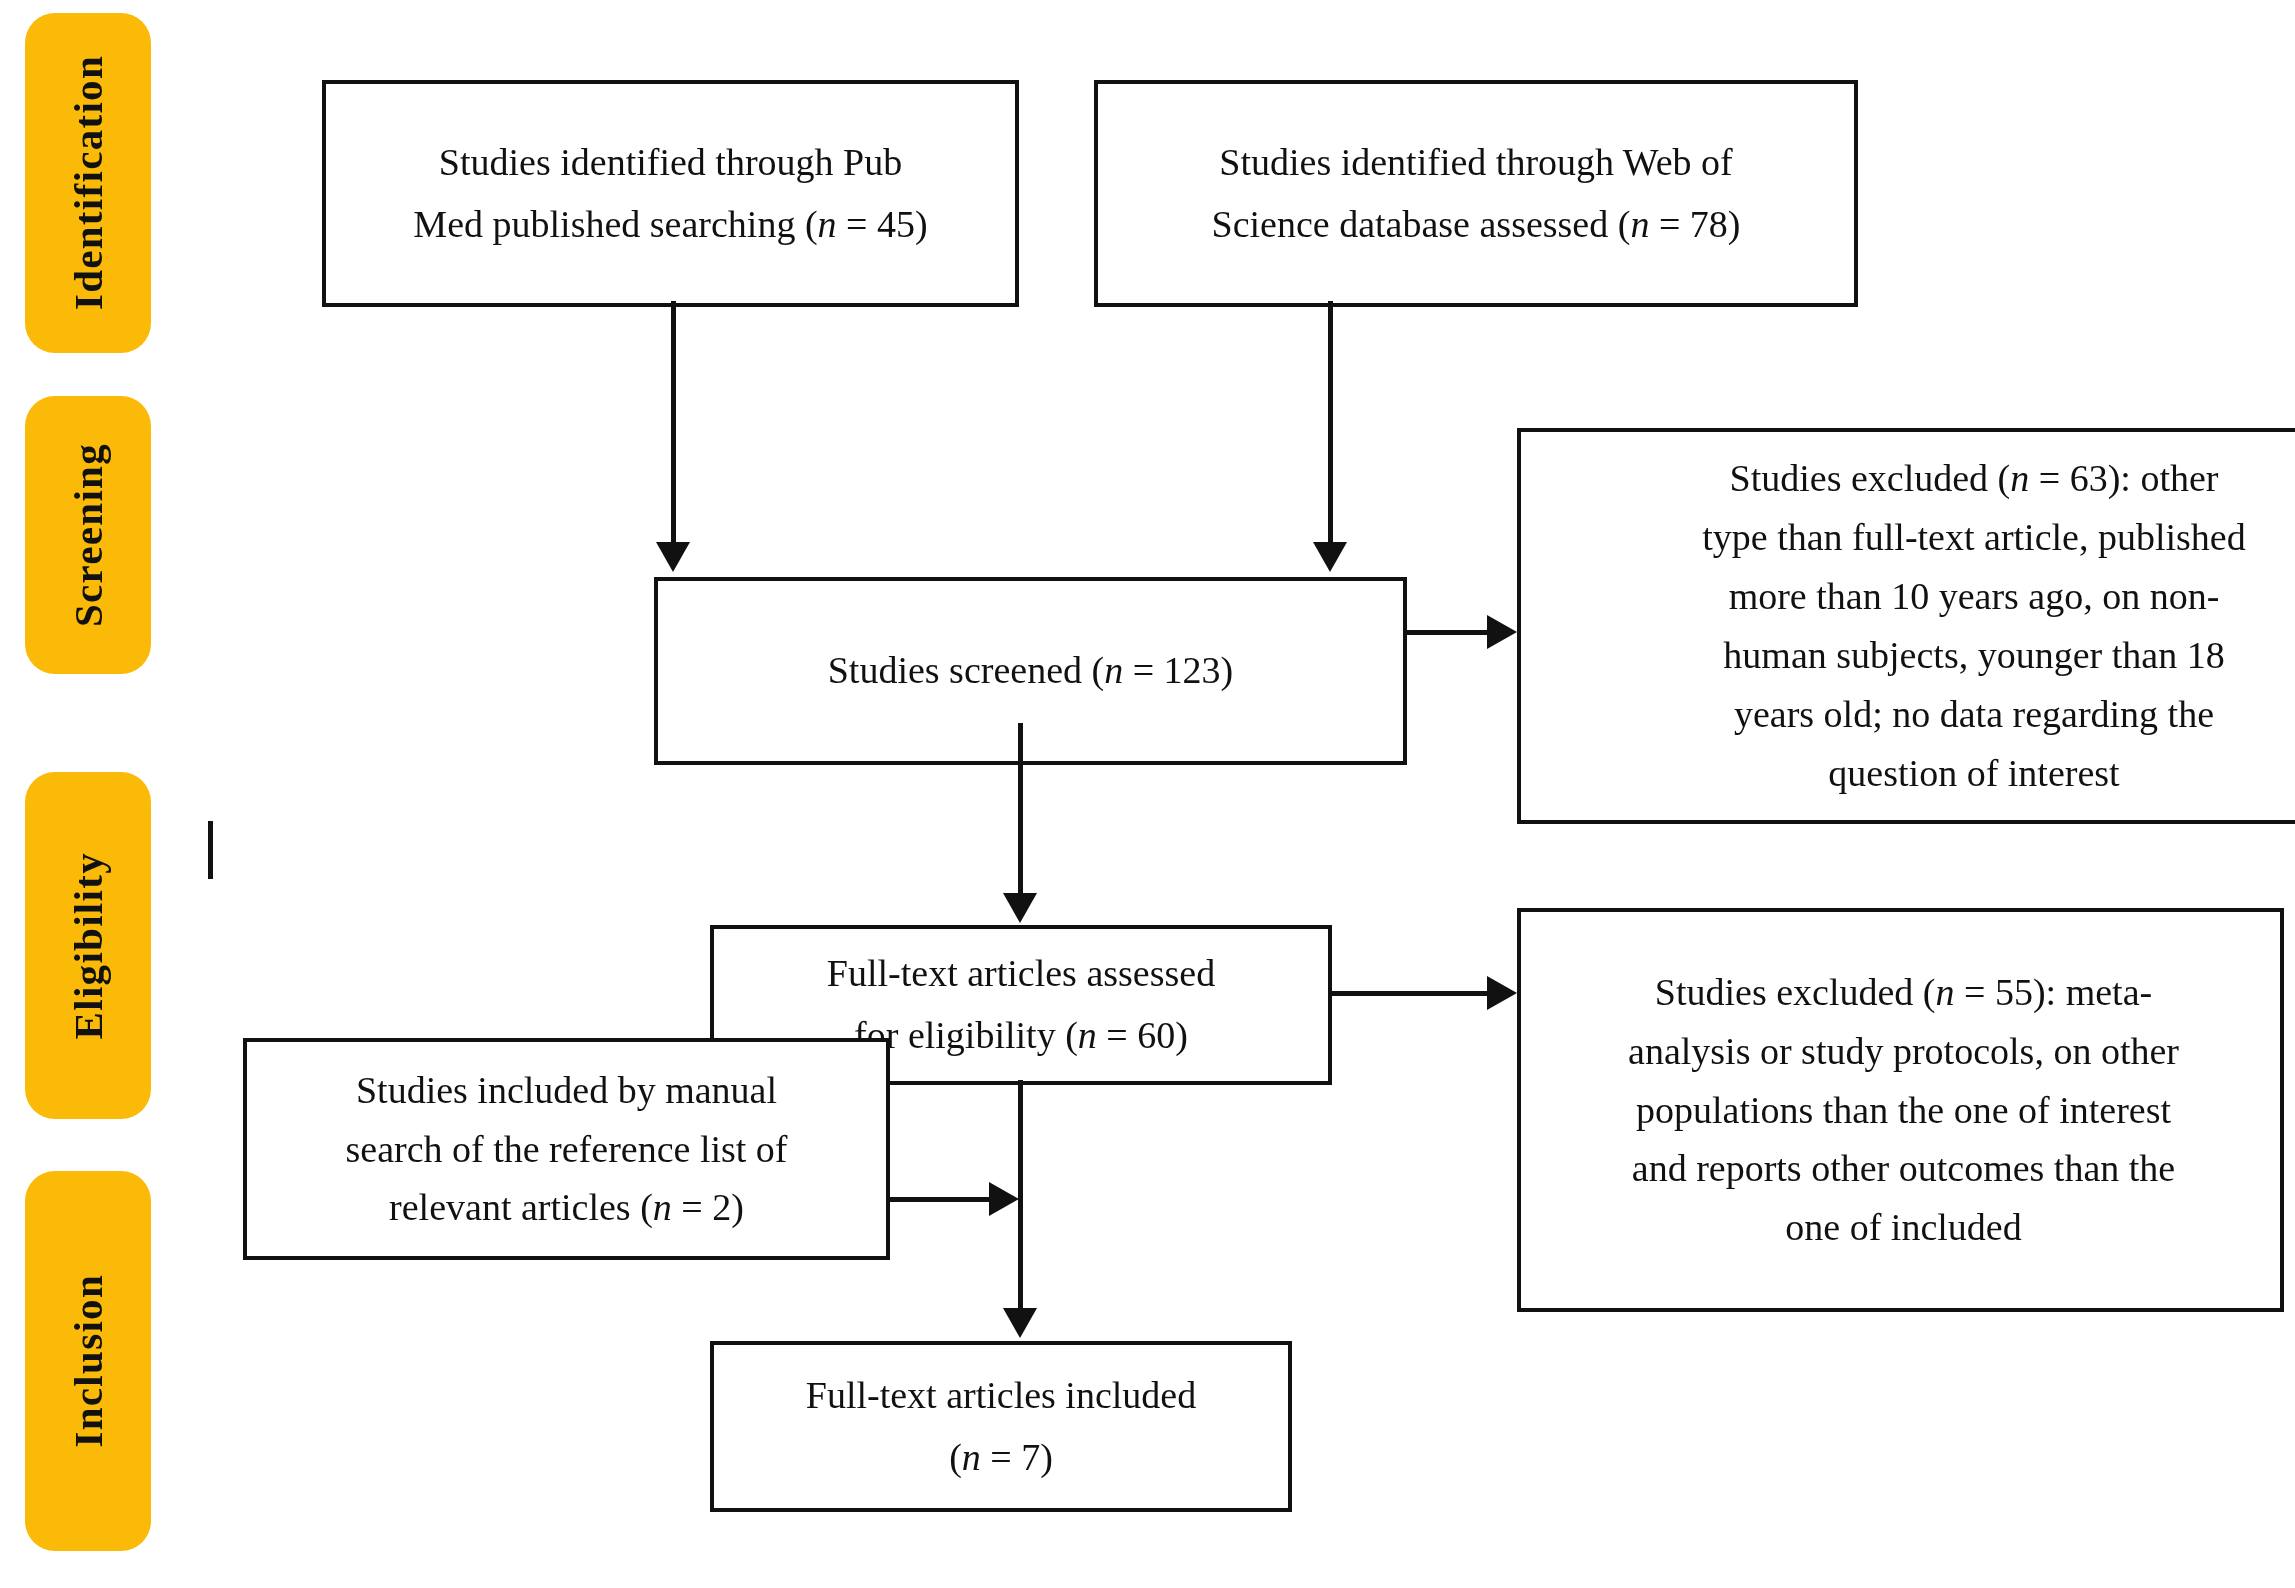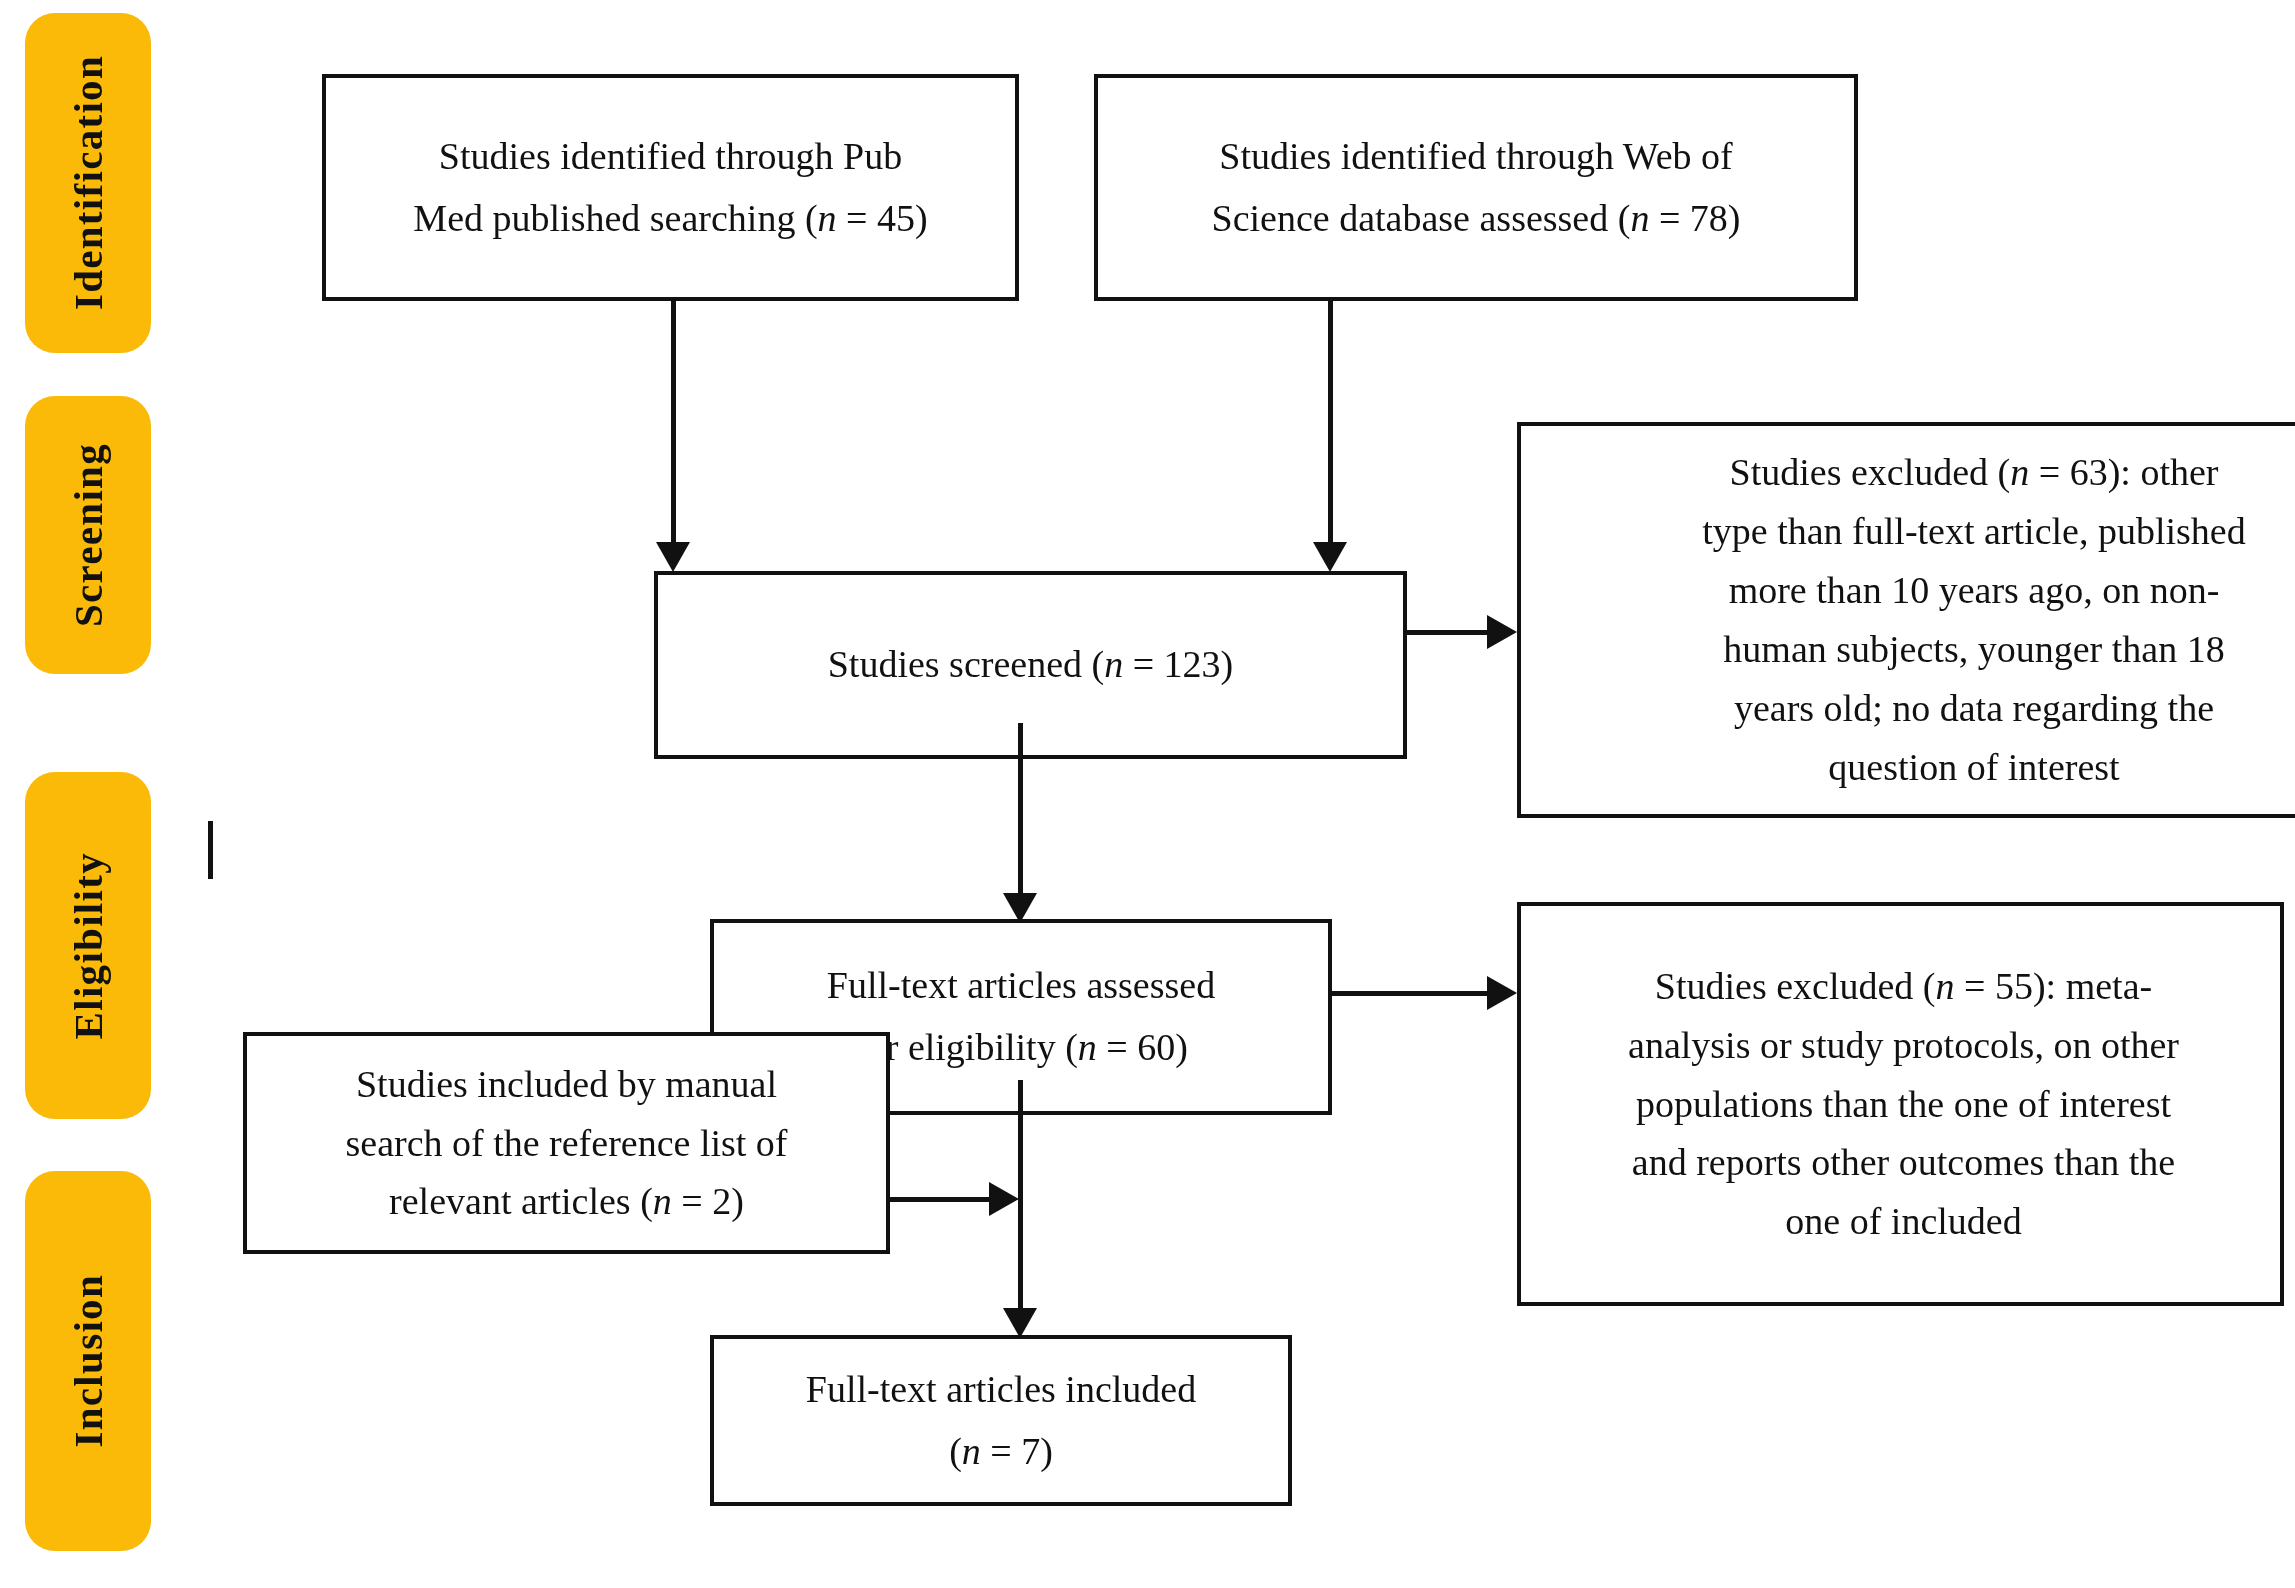--- a/index.html
+++ b/index.html
@@ -39,20 +39,21 @@
   
   .flow-box {
     position: absolute;
     box-sizing: border-box;
     background: #ffffff;
     border: 4.6px solid #111111;
     display: flex;
     align-items: center;
     justify-content: flex-start;
     padding: 6.5px 17px;
+    margin-top: 6px;
   }
   .flow-box .box-text {
     font-family: "Liberation Serif", "DejaVu Serif", serif;
     font-size: 38px;
     line-height: 1.62;
     color: #111111;
     text-align: center;
     width: 100%;
   }
   .flow-box.tight .box-text { line-height: 1.55; }
@@ -134,21 +135,21 @@
     <div class="box-text">
       <span>Studies excluded (</span><i>n</i><span> = 63): other</span><br>
       <span>type than full-text article, published</span><br>
       <span>more than 10 years ago, on non-</span><br>
       <span>human subjects, younger than 18</span><br>
       <span>years old; no data regarding the</span><br>
       <span>question of interest</span>
     </div>
   </div>
 
-  <div class="flow-box" style="left:710px; top:919px; width:622px; height:196px;">
+  <div class="flow-box" style="left:710px; top:919px; width:622px; height:160px;">
     <div class="box-text">
       <span>Full-text articles assessed</span><br>
       <span>for eligibility (</span><i>n</i><span> = 60)</span>
     </div>
   </div>
 
   <div class="flow-box tight" style="left:1517px; top:902px; width:767px; height:404px;padding-left:23px;">
     <div class="box-text">
       <span>Studies excluded (</span><i>n</i><span> = 55): meta-</span><br>
       <span>analysis or study protocols, on other</span><br>

